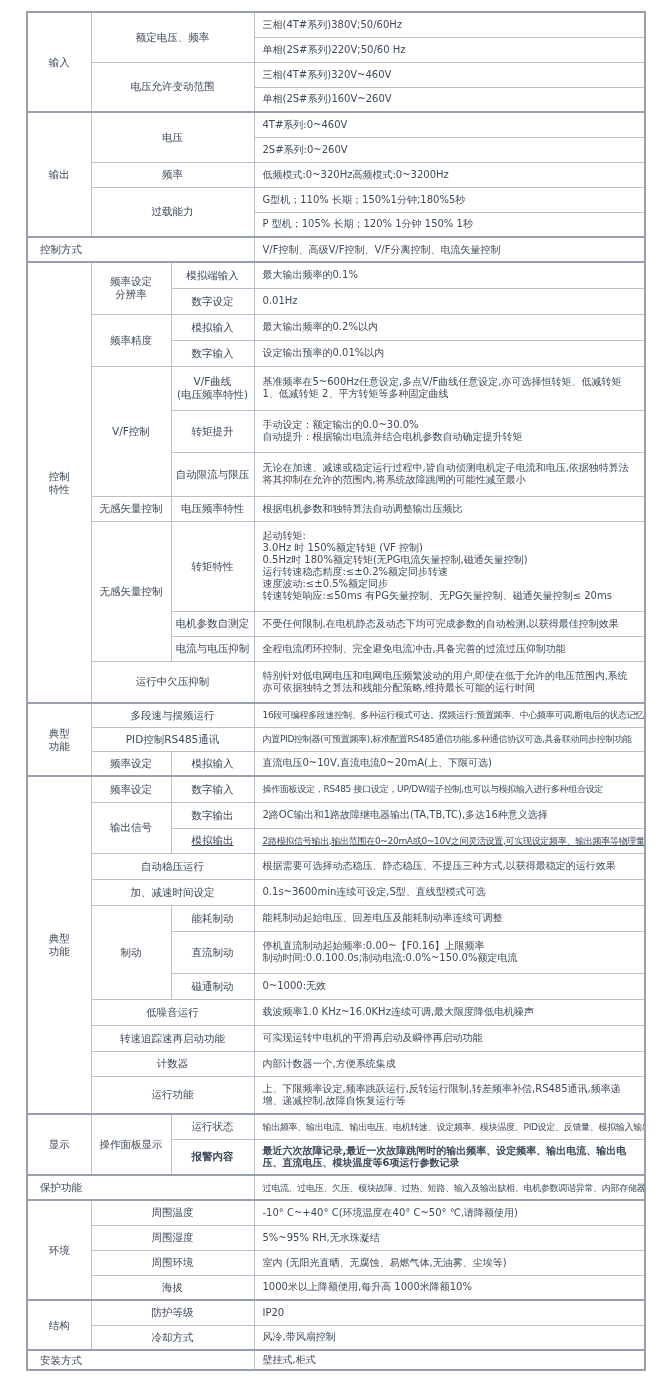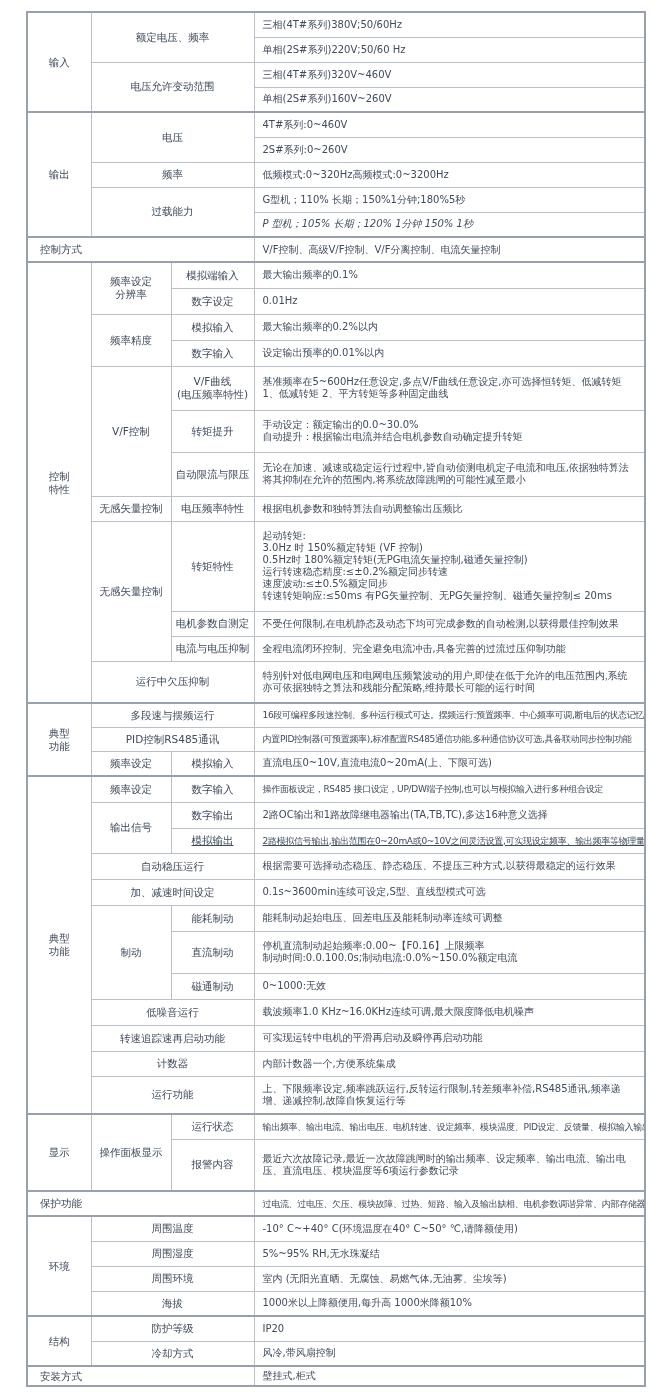--- a/index.html
+++ b/index.html
@@ -77,21 +77,21 @@
           <td class="val">2S#系列:0~260V</td>
         </tr>
         <tr style="height: 25px;">
           <td colspan="2" class="lab">频率</td>
           <td class="val">低频模式:0~320Hz高频模式:0~3200Hz</td>
         </tr>
         <tr style="height: 25px;">
           <td rowspan="2" colspan="2" class="lab">过载能力</td>
           <td class="val">G型机；110% 长期；150%1分钟;180%5秒</td>
         </tr>
-        <tr style="height: 25px; font-style: italic;">
+        <tr style="height: 25px;">
           <td class="val">P 型机；105% 长期；120% 1分钟 150% 1秒</td>
         </tr>
         <tr class="sec" style="height: 25px;">
           <td colspan="3" class="lab left">控制方式</td>
           <td class="val">V/F控制、高级V/F控制、V/F分离控制、电流矢量控制</td>
         </tr>
         <tr class="sec" style="height: 26px;">
           <td rowspan="12" class="lab">控制
 特性</td>
           <td rowspan="2" class="lab">频率设定
@@ -223,21 +223,21 @@
         <tr style="height: 38px;">
           <td colspan="2" class="lab">运行功能</td>
           <td class="val">上、下限频率设定,频率跳跃运行,反转运行限制,转差频率补偿,RS485通讯,频率递增、递减控制,故障自恢复运行等</td>
         </tr>
         <tr class="sec" style="height: 25px;">
           <td rowspan="2" class="lab">显示</td>
           <td rowspan="2" class="lab">操作面板显示</td>
           <td class="lab">运行状态</td>
           <td class="val small">输出频率、输出电流、输出电压、电机转速、设定频率、模块温度、PID设定、反馈量、模拟输入输出等</td>
         </tr>
-        <tr style="height: 52px;">
+        <tr style="height: 36px; font-weight: bold;">
           <td class="lab">报警内容</td>
           <td class="val">最近六次故障记录,最近一次故障跳闸时的输出频率、设定频率、输出电流、输出电压、直流电压、模块温度等6项运行参数记录</td>
         </tr>
         <tr class="sec" style="height: 25px;">
           <td colspan="3" class="lab left">保护功能</td>
           <td class="val small">过电流、过电压、欠压、模块故障、过热、短路、输入及输出缺相、电机参数调谐异常、内部存储器故障等</td>
         </tr>
         <tr class="sec" style="height: 25px;">
           <td rowspan="4" class="lab">环境</td>
           <td colspan="2" class="lab">周围温度</td>

